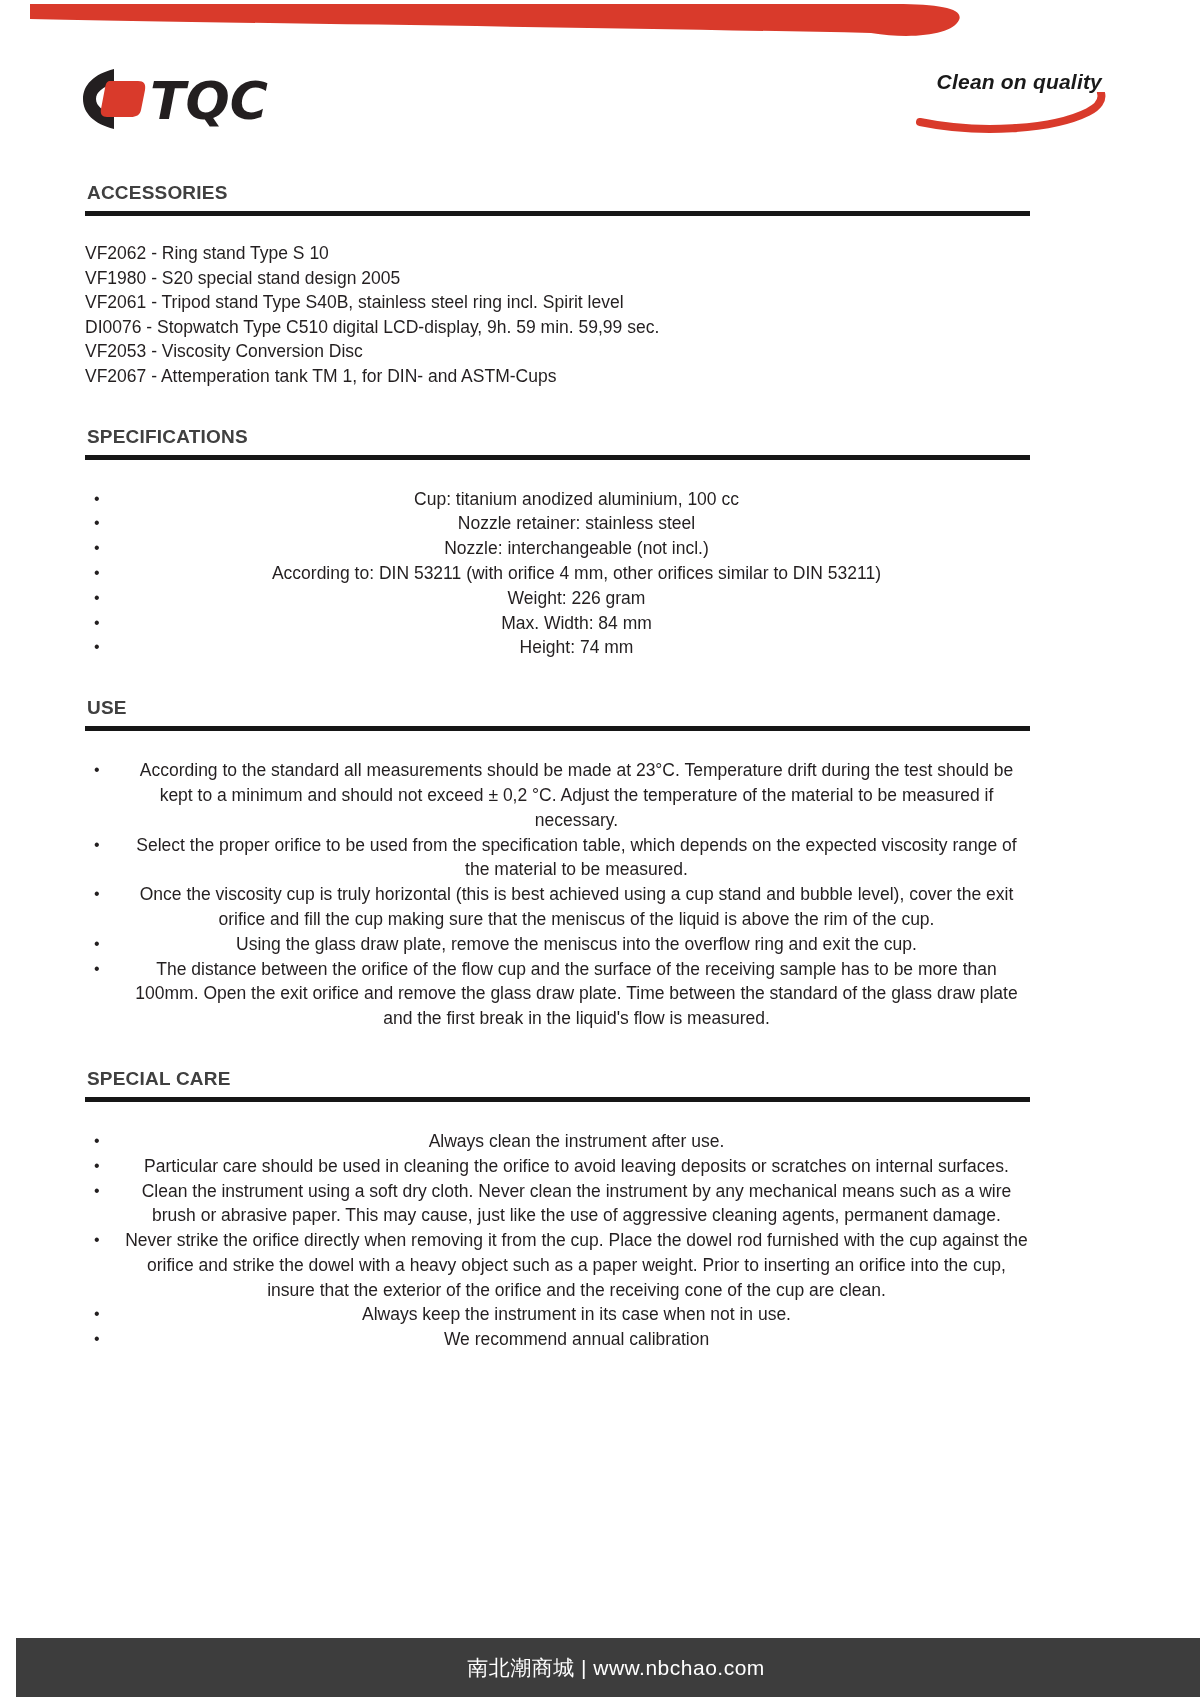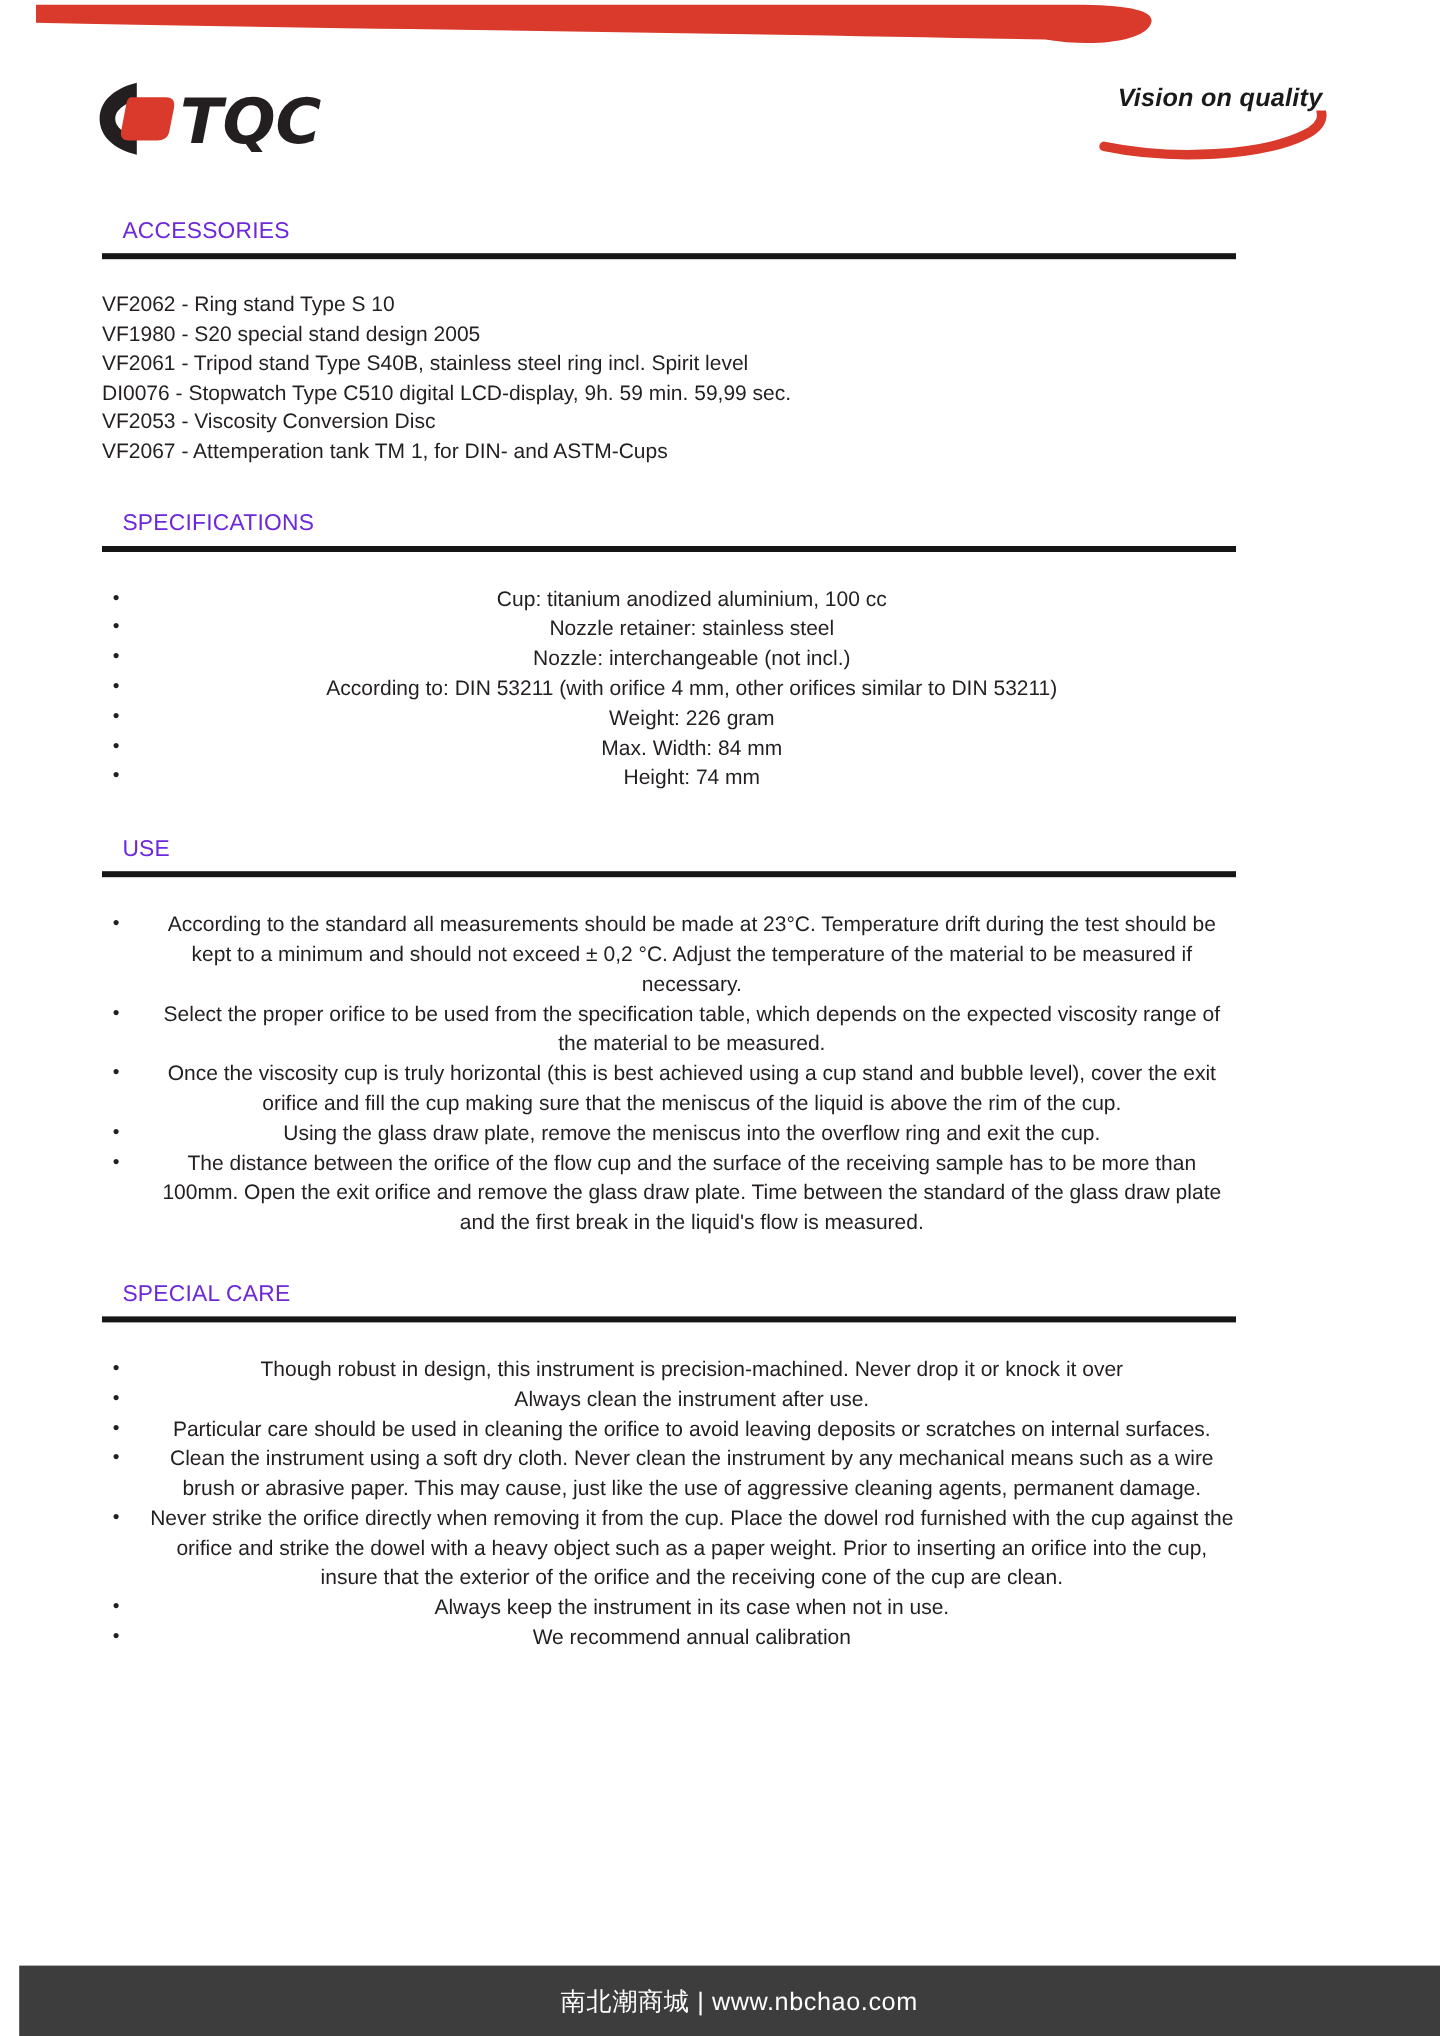--- a/index.html
+++ b/index.html
@@ -30,22 +30,22 @@
     display:block;text-align:right;
     font-size:21px;font-weight:bold;font-style:italic;color:#1a1a1a;
     letter-spacing:0.2px;
   }
   .tagline-swoosh{position:absolute;right:-14px;top:22px;width:200px;height:48px;}
 
   
   .content{position:absolute;top:182px;left:85px;width:945px;}
   .section{margin-bottom:37px;}
   .section-title{
-    font-size:19px;font-weight:normal;color:#6d28d9;
-    letter-spacing:0.2px;margin-left:17px;
+    font-size:19px;font-weight:bold;color:#404040;
+    letter-spacing:0.2px;margin-left:2px;
   }
   .rule{height:5px;background:#161616;margin-top:7px;}
 
   .plain-lines{margin-top:25px;}
   .plain-lines .line{
     font-size:17.5px;line-height:24.6px;color:var(--text);
   }
 
   ul.bullets{margin-top:27px;list-style:none;text-align:center;}
   ul.bullets li{
@@ -81,21 +81,21 @@
       <svg class="logo-mark" width="268" height="66" viewBox="0 0 268 66" aria-hidden="true">
 
         <path d="M34,3 C14,8 3,19 3,33 C3,47 14,58 34,63 L34,49 C23,45 16,40 16,33 C16,26 23,21 34,17 Z" style="fill:var(--text)"></path>
 
         <path d="M30,15 L58,15 C64,15 66,18 65,24 L61,44 C60,49 56,51 51,51 L27,51 C22,51 20,48 21,43 L25,22 C26,17 27,15 30,15 Z" style="fill:var(--accent-red)"></path>
 
         <text x="70" y="53" font-family="DejaVu Sans, sans-serif" font-size="52" font-weight="bold" font-style="italic" style="fill:var(--text)">TQC</text>
       </svg>
     </div>
     <div class="tagline-wrap">
-      <span class="tagline-text">Vision on quality</span>
+      <span class="tagline-text">Clean on quality</span>
       <svg class="tagline-swoosh" viewBox="0 0 200 48" aria-hidden="true">
         <path d="M4,30 C62,42 136,38 172,20 C182,15 187,8 185,1" fill="none" style="stroke:var(--accent-red)" stroke-width="8" stroke-linecap="round"></path>
       </svg>
     </div>
   </header>
 
   <main class="content">
 
     <section class="section">
       <h2 class="section-title">ACCESSORIES</h2>
@@ -133,21 +133,20 @@
         <li>Once the viscosity cup is truly horizontal (this is best achieved using a cup stand and bubble level), cover the exit orifice and fill the cup making sure that the meniscus of the liquid is above the rim of the cup.</li>
         <li>Using the glass draw plate, remove the meniscus into the overflow ring and exit the cup.</li>
         <li>The distance between the orifice of the flow cup and the surface of the receiving sample has to be more than 100mm. Open the exit orifice and remove the glass draw plate. Time between the standard of the glass draw plate and the first break in the liquid's flow is measured.</li>
       </ul>
     </section>
 
     <section class="section">
       <h2 class="section-title">SPECIAL CARE</h2>
       <div class="rule"></div>
       <ul class="bullets">
-        <li>Though robust in design, this instrument is precision-machined. Never drop it or knock it over</li>
         <li>Always clean the instrument after use.</li>
         <li>Particular care should be used in cleaning the orifice to avoid leaving deposits or scratches on internal surfaces.</li>
         <li>Clean the instrument using a soft dry cloth. Never clean the instrument by any mechanical means such as a wire brush or abrasive paper. This may cause, just like the use of aggressive cleaning agents, permanent damage.</li>
         <li>Never strike the orifice directly when removing it from the cup. Place the dowel rod furnished with the cup against the orifice and strike the dowel with a heavy object such as a paper weight. Prior to inserting an orifice into the cup, insure that the exterior of the orifice and the receiving cone of the cup are clean.</li>
         <li>Always keep the instrument in its case when not in use.</li>
         <li>We recommend annual calibration</li>
       </ul>
     </section>
 
   </main>

